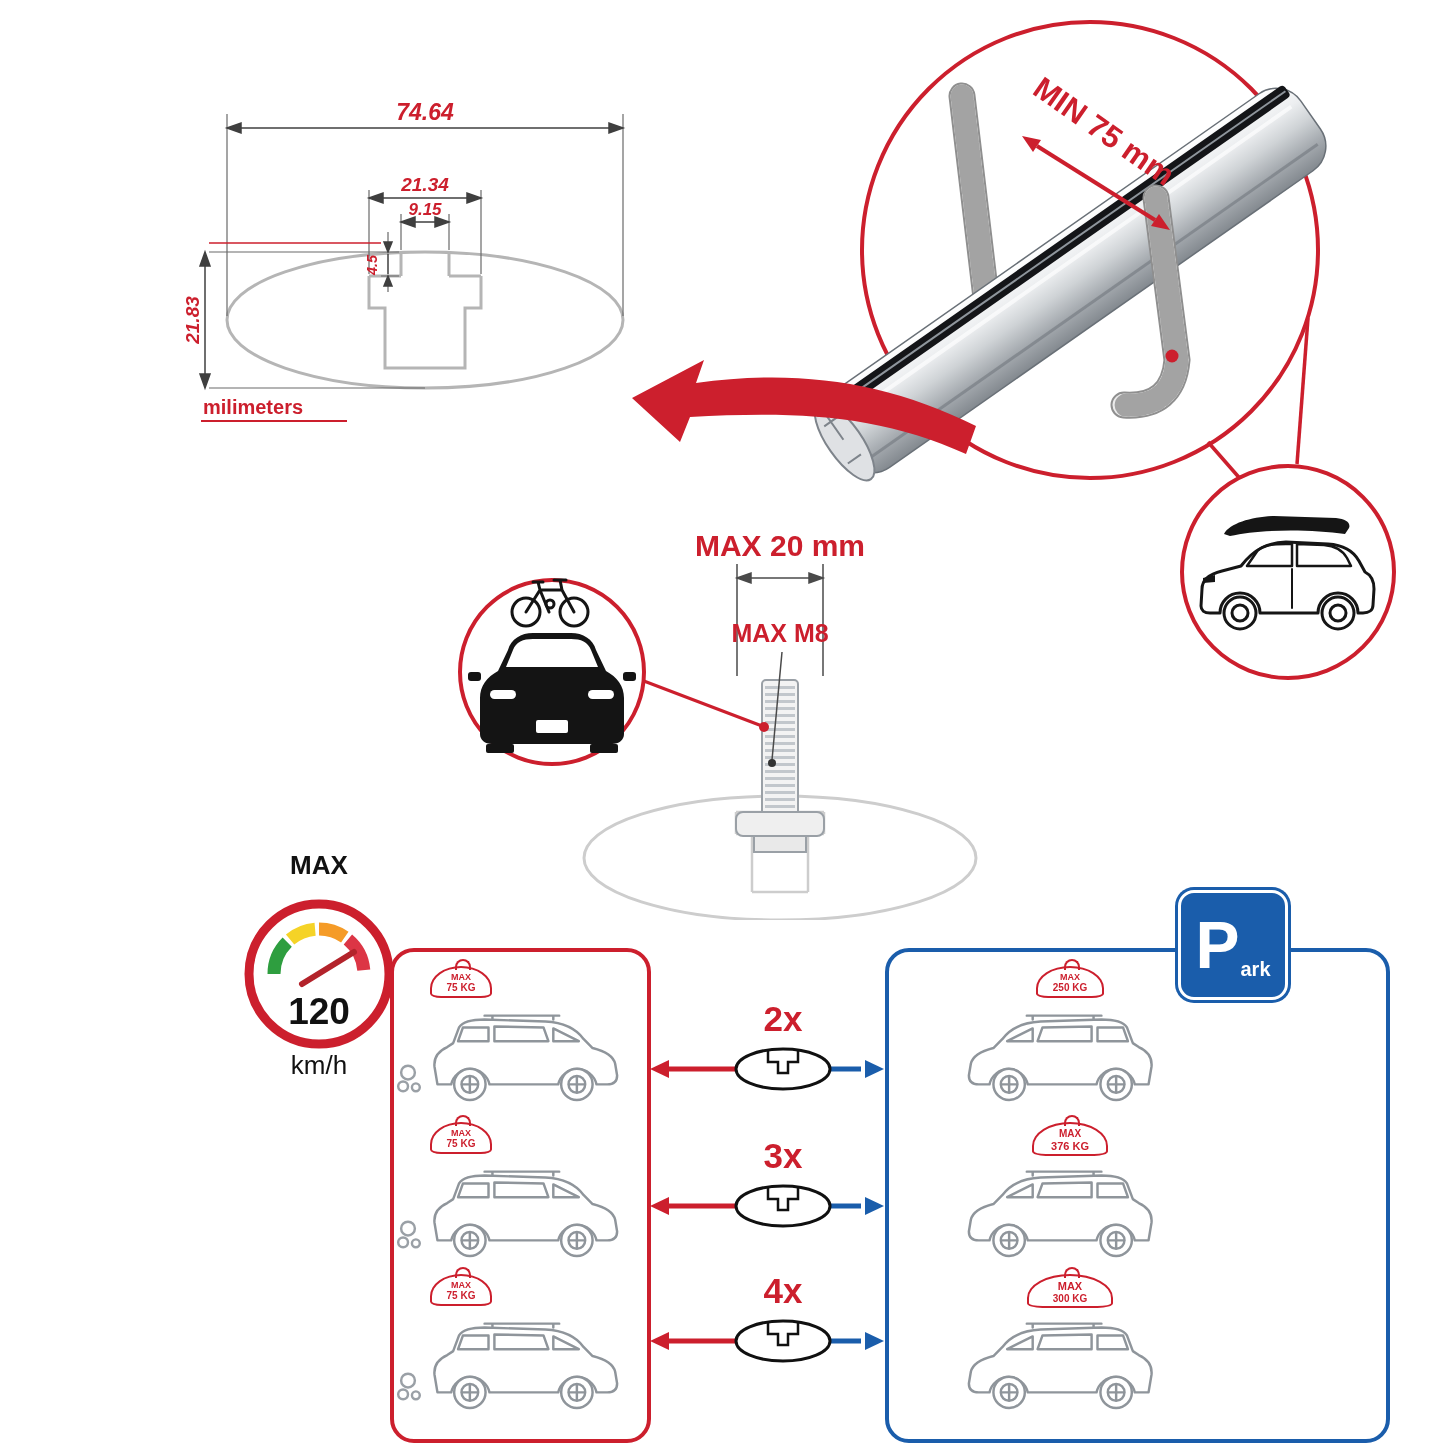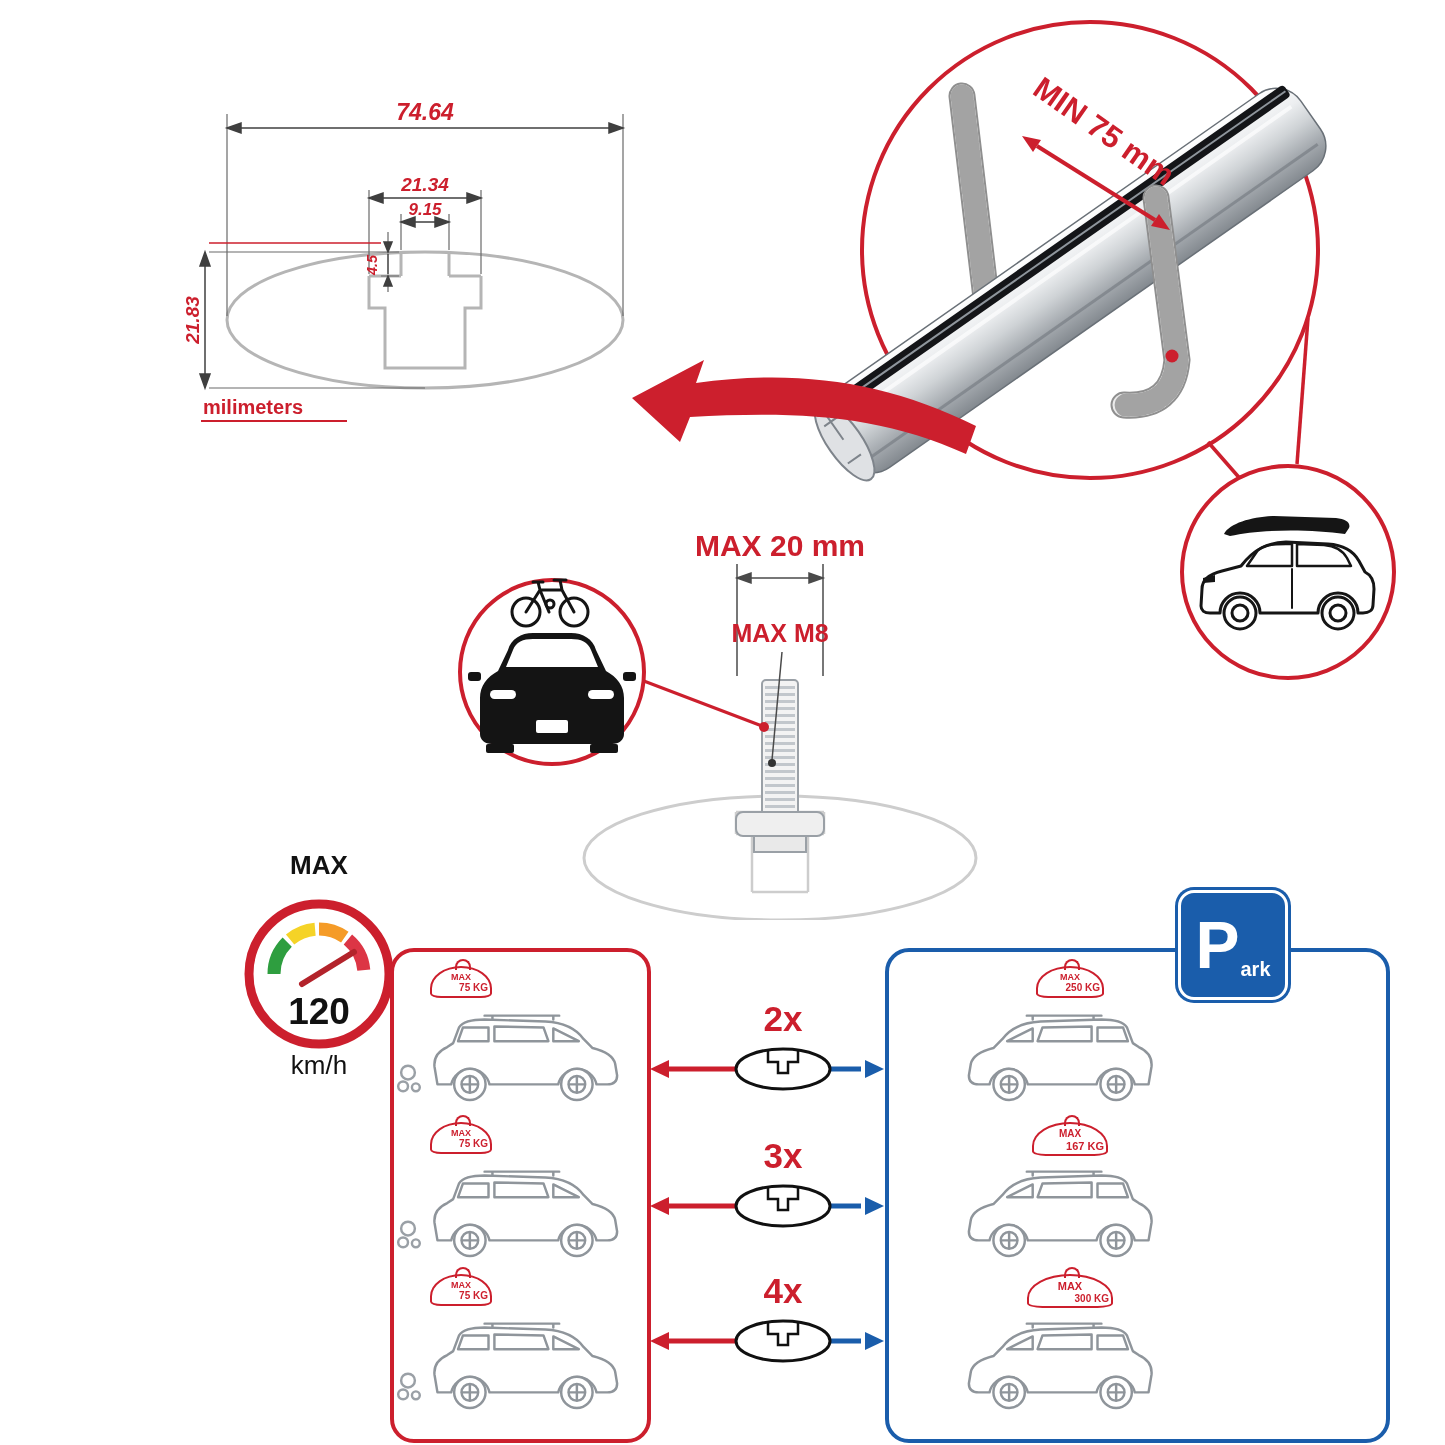--- a/index.html
+++ b/index.html
@@ -14,21 +14,21 @@
   .red-panel{left:390px;top:948px;width:253px;height:487px;border:4px solid #cc1f2d;}
   .blue-panel{left:885px;top:948px;width:497px;height:487px;border:4px solid #1a5dab;}
   .car-row{position:absolute;width:240px;height:138px;z-index:2;}
   .car-row svg.car{position:absolute;left:0;top:30px;width:240px;height:108px;}
   .load-badge{position:absolute;background:#fff;border:2.5px solid #cc1f2d;
       border-radius:50% 50% 18% 18% / 70% 70% 14% 14%;
       text-align:center;color:#cc1f2d;font-weight:bold;padding:4px 2px 2px;z-index:3;}
   .load-badge .hook{position:absolute;top:-9px;left:50%;margin-left:-6px;width:12px;height:9px;
       border:2.5px solid #cc1f2d;border-bottom:none;border-radius:8px 8px 0 0;}
   .lb-max{font-size:9px;line-height:1.15;}
-  .lb-wt{font-size:10px;line-height:1.15;text-align:right;}
+  .lb-wt{font-size:10px;line-height:1.15;}
   .bw0{width:54px;left:34px;top:0;}
   .bc{left:50%;transform:translateX(-50%);top:0;}
   .bs1{width:60px;}
   .bs2{width:68px;}  .bs2 .lb-max{font-size:10px;} .bs2 .lb-wt{font-size:11px;}
   .bs3{width:78px;}  .bs3 .lb-max{font-size:11px;} .bs3 .lb-wt{font-size:10px;}
   .parking-sign{position:absolute;left:1178px;top:890px;width:104px;height:104px;background:#1a5dab;
       border:3px solid #fff;box-shadow:0 0 0 3px #1a5dab;border-radius:16px;z-index:6;
       display:flex;align-items:center;justify-content:center;}
   .p-letter{color:#fff;font-size:66px;font-weight:bold;line-height:1;margin-right:1px;}
   .p-suffix{color:#fff;font-size:20px;font-weight:bold;align-self:flex-end;margin-bottom:16px;}
@@ -274,21 +274,21 @@
       <div class="lb-wt">250 KG</div>
     </div>
     <svg class="car" viewBox="0 0 240 110">
       <use href="#suv" transform="translate(240 0) scale(-1 1)"></use>
     </svg>
   </div>
   <div class="car-row" style="left:950px;top:1122px;">
     <div class="load-badge bc bs2">
       <div class="hook"></div>
       <div class="lb-max">MAX</div>
-      <div class="lb-wt">167 KG</div>
+      <div class="lb-wt">376 KG</div>
     </div>
     <svg class="car" viewBox="0 0 240 110">
       <use href="#suv" transform="translate(240 0) scale(-1 1)"></use>
     </svg>
   </div>
   <div class="car-row" style="left:950px;top:1274px;">
     <div class="load-badge bc bs3">
       <div class="hook"></div>
       <div class="lb-max">MAX</div>
       <div class="lb-wt">300 KG</div>

